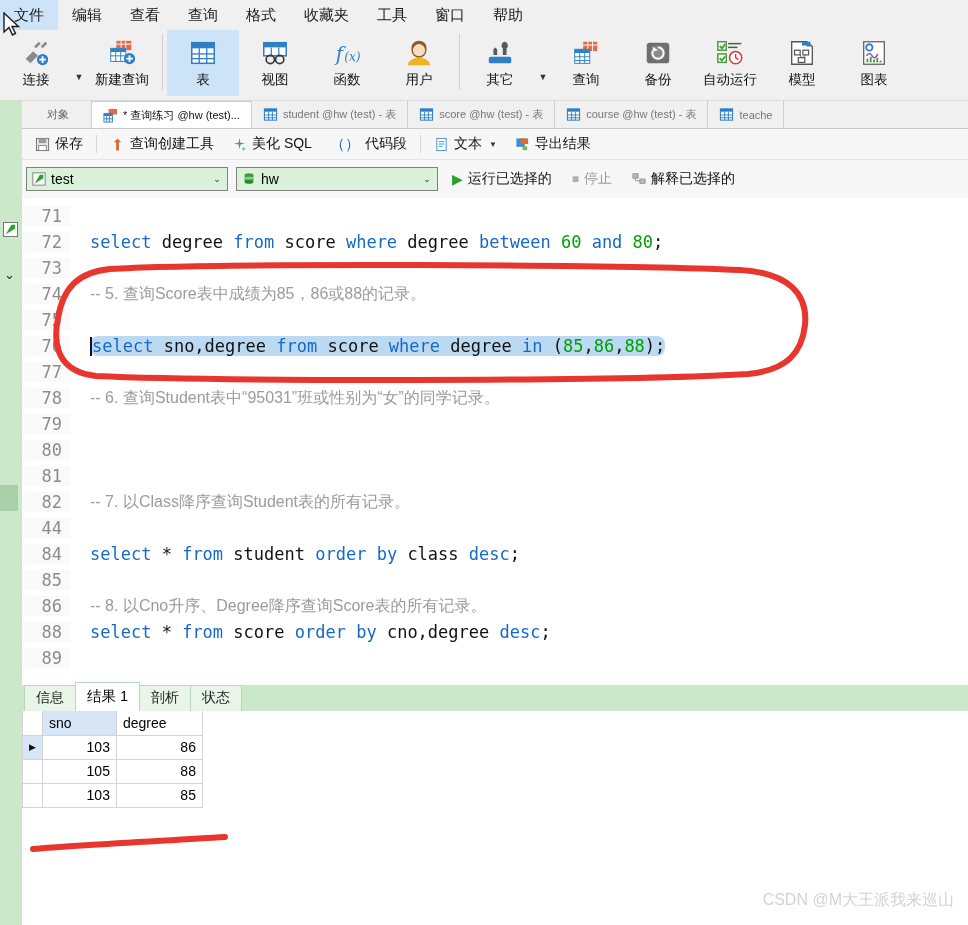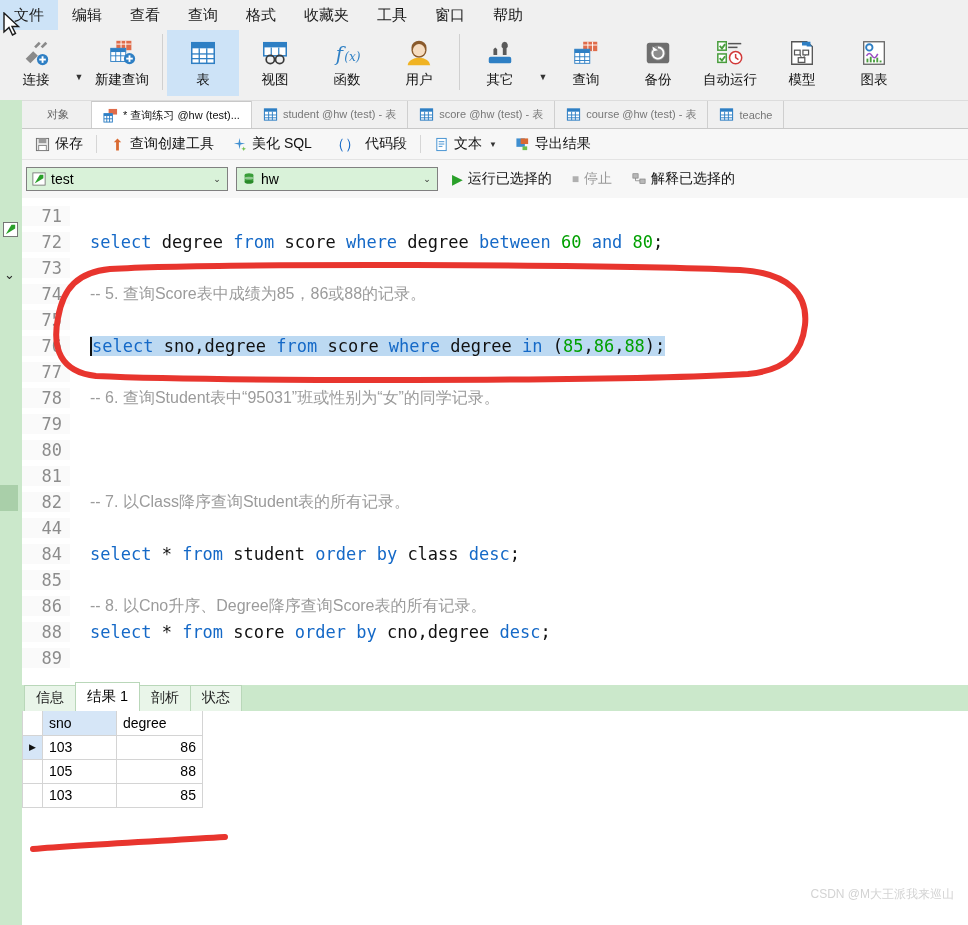--- a/index.html
+++ b/index.html
@@ -261,20 +261,21 @@
     letter-spacing: 0px;
   }
   .kw   { color: #1569c7; }
   .num  { color: #00a000; }
   .str  { color: #d62929; }
   .cmt  { color: #9b9b9b; font-family: "Liberation Sans","DejaVu Sans",sans-serif; font-size: 16px;}
   .plain{ color: #111; }
   .hl {
     background: #bcd9f2;
     display: inline-block;
+    border-radius: 8px;
   }
   .caretbar {
     display: inline-block;
     width: 2px;
     height: 19px;
     background: #111;
     vertical-align: -4px;
   }
 
   
@@ -341,38 +342,38 @@
     width: 18px;
     min-width: 18px;
     background: #ffffff;
     padding: 0;
     text-align: center;
     font-size: 9px;
     color: #111;
   }
   td.rowhdr.cur { background: #d6e6f7; }
   td.numcell { text-align: right; }
-  .colw-sno { width: 74px; }
+  .colw-sno { width: 74px; text-align: right; }
   .colw-deg { width: 86px; }
 
   
   #annotations {
     position: absolute;
     left: 0; top: 0;
     width: 968px; height: 925px;
     pointer-events: none;
     z-index: 50;
   }
 
   
   #watermark {
     position: absolute;
     right: 14px;
-    bottom: 22px;
-    font-size: 12px;
+    bottom: 14px;
+    font-size: 16px;
     color: #d3d3d3;
     z-index: 40;
   }
 
   
   #cursor {
     position: absolute;
     left: 3px;
     top: 12px;
     z-index: 60;

